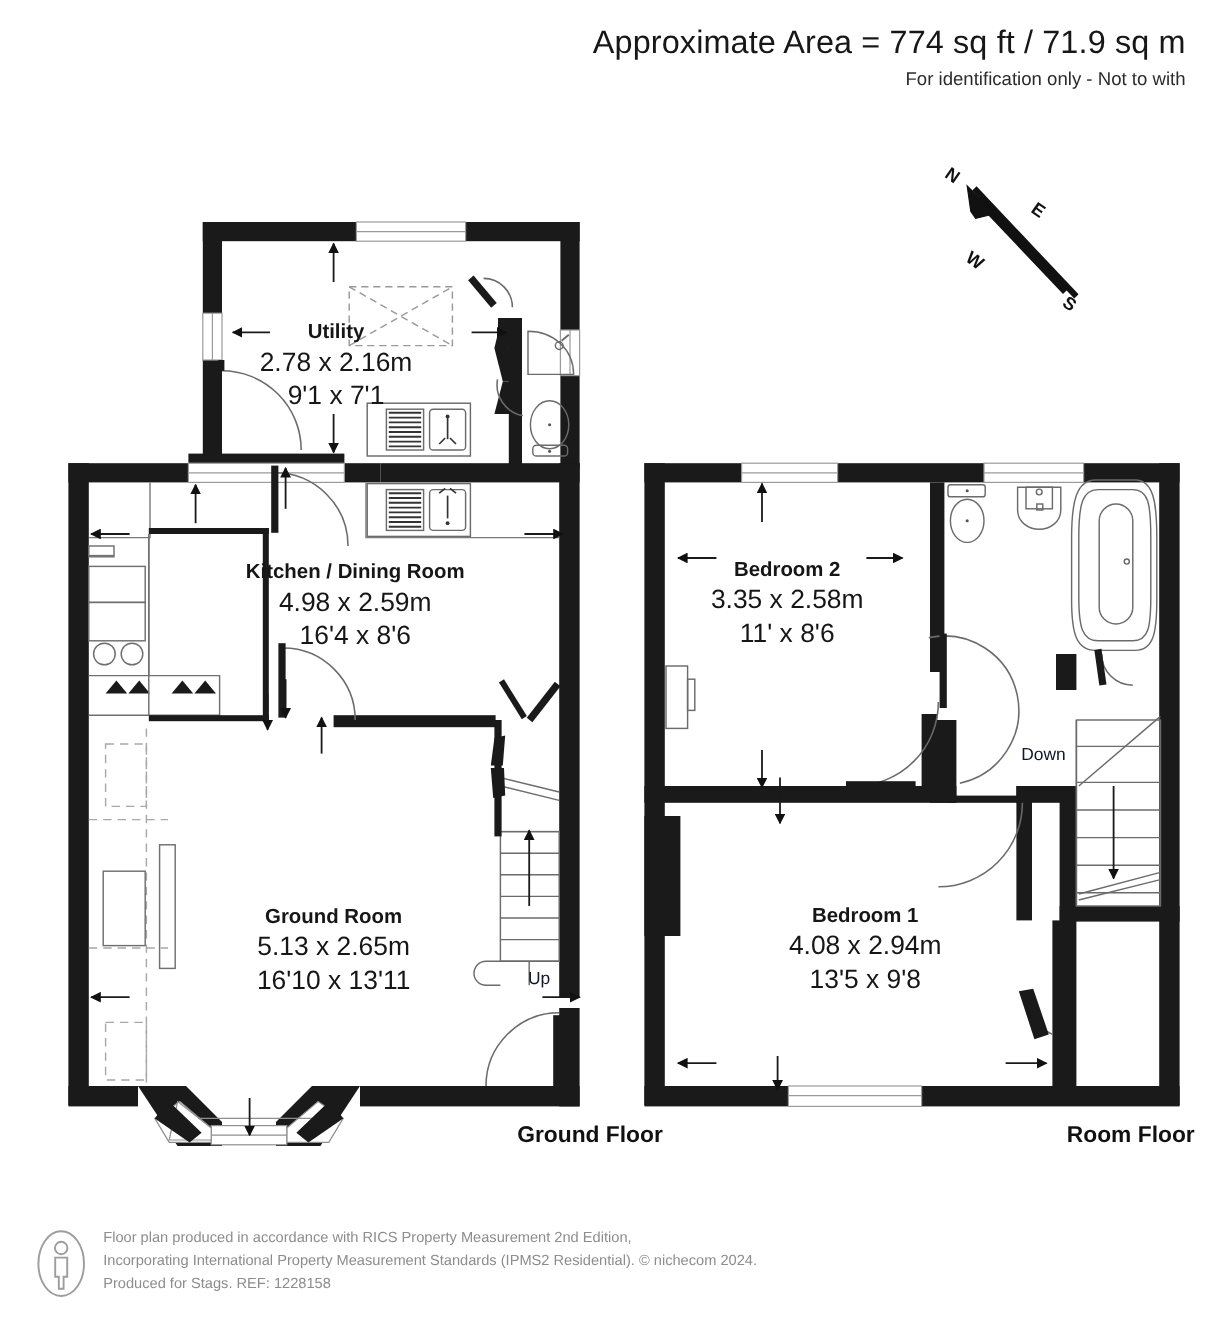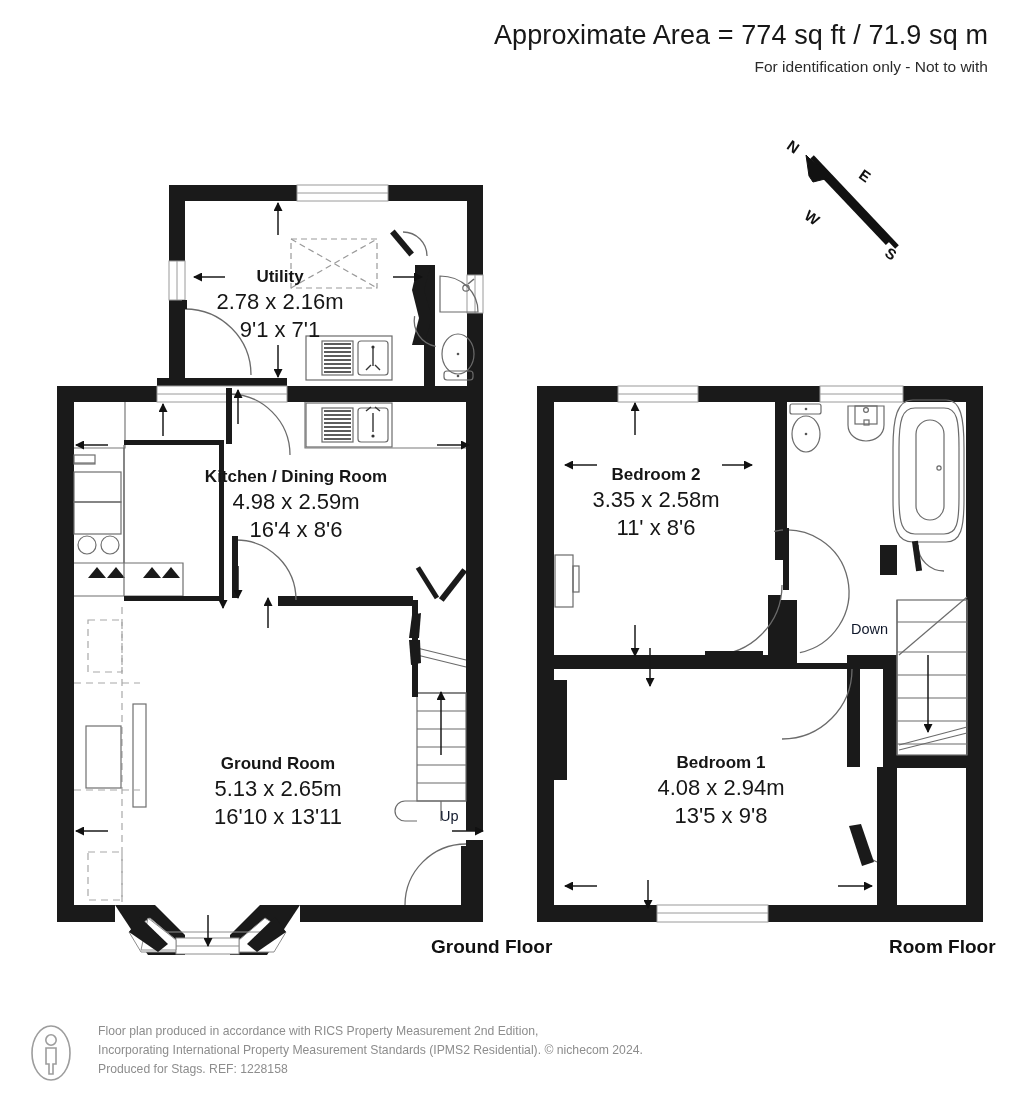--- a/index.html
+++ b/index.html
@@ -96,21 +96,20 @@
   #compass-w { left: 805px; top: 209px; transform: rotate(35deg); }
   #compass-s { left: 886px; top: 245px; transform: rotate(35deg); }
 
   #footer {
     position: absolute;
     left: 30px;
     top: 1022px;
     width: 760px;
     display: flex;
     align-items: flex-start;
-    gap: 12px;
   }
   #footer-text {
     margin-left: 14px;
     font-size: 12.2px;
     line-height: 1.55;
     color: #8d8d8d;
     white-space: pre-line;
   }
   #footer-logo { flex: 0 0 auto; margin-top: 2px; }
 </style>

